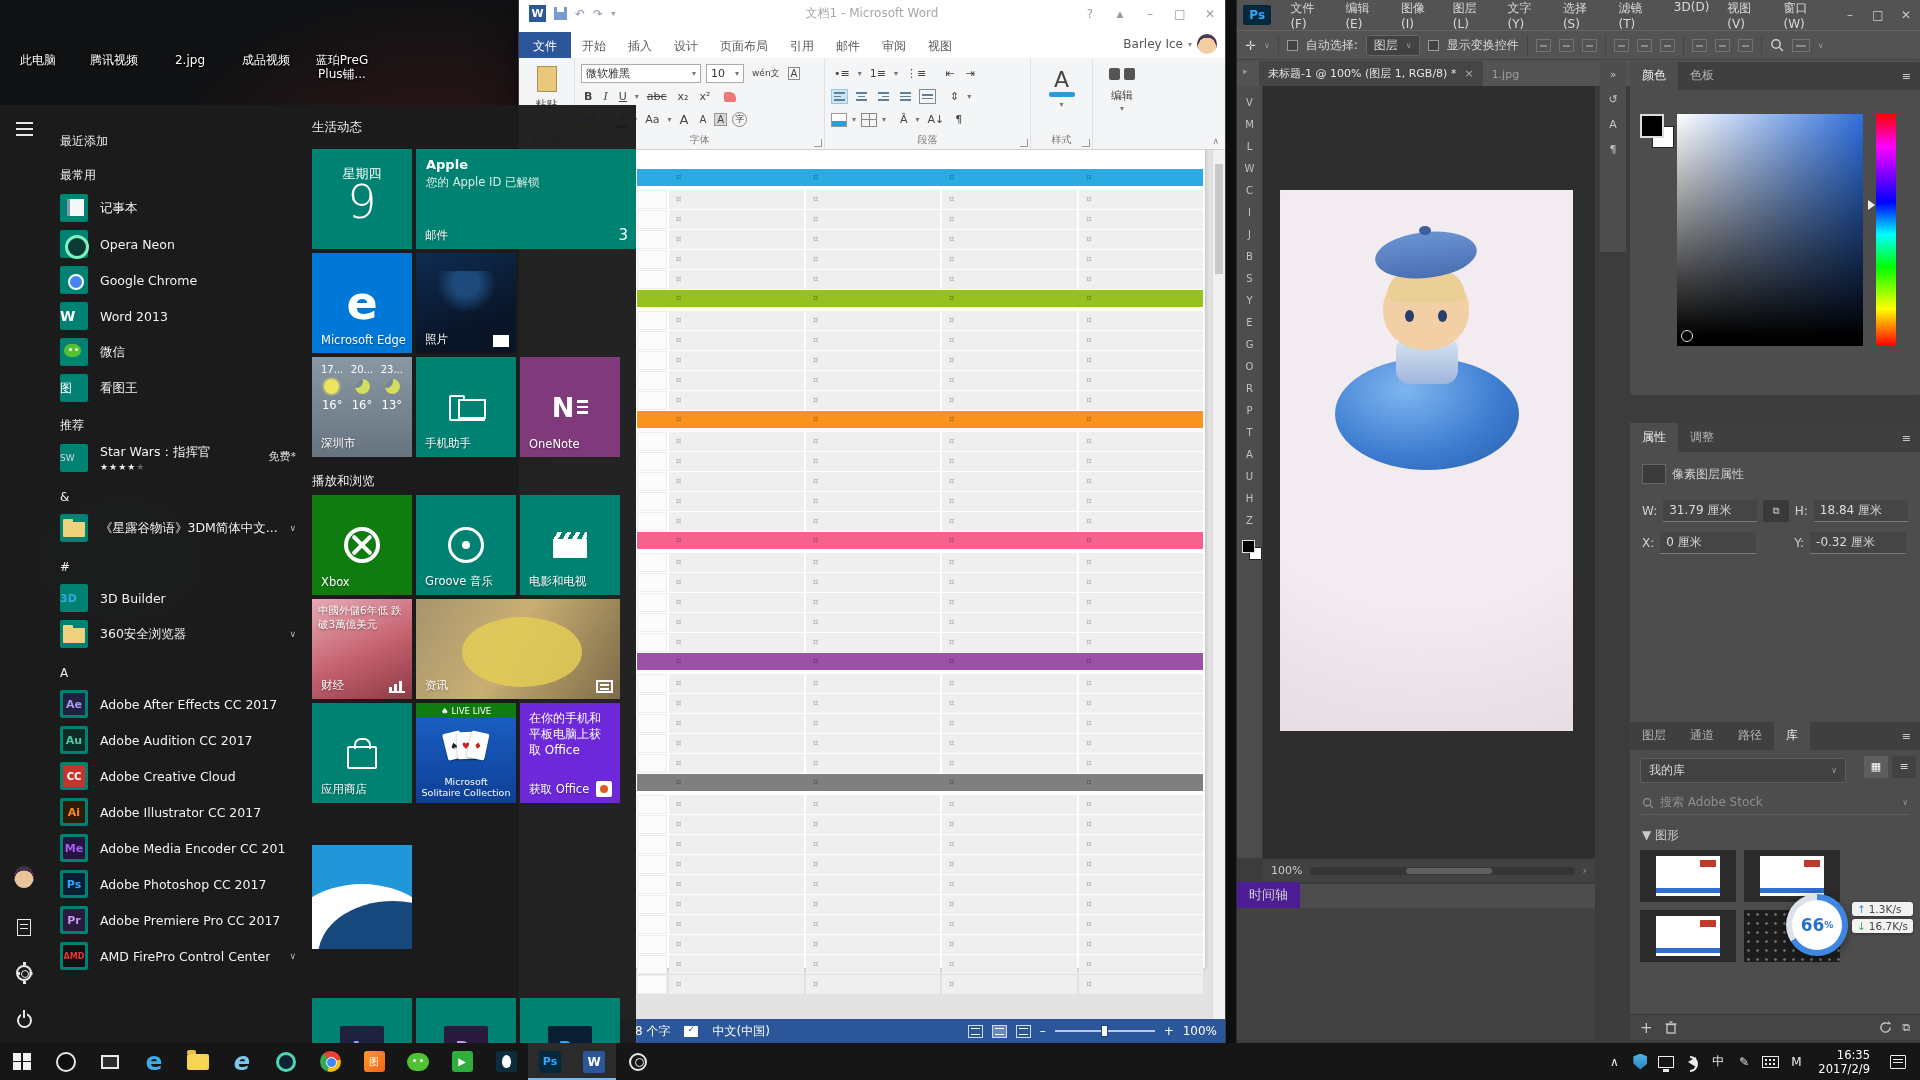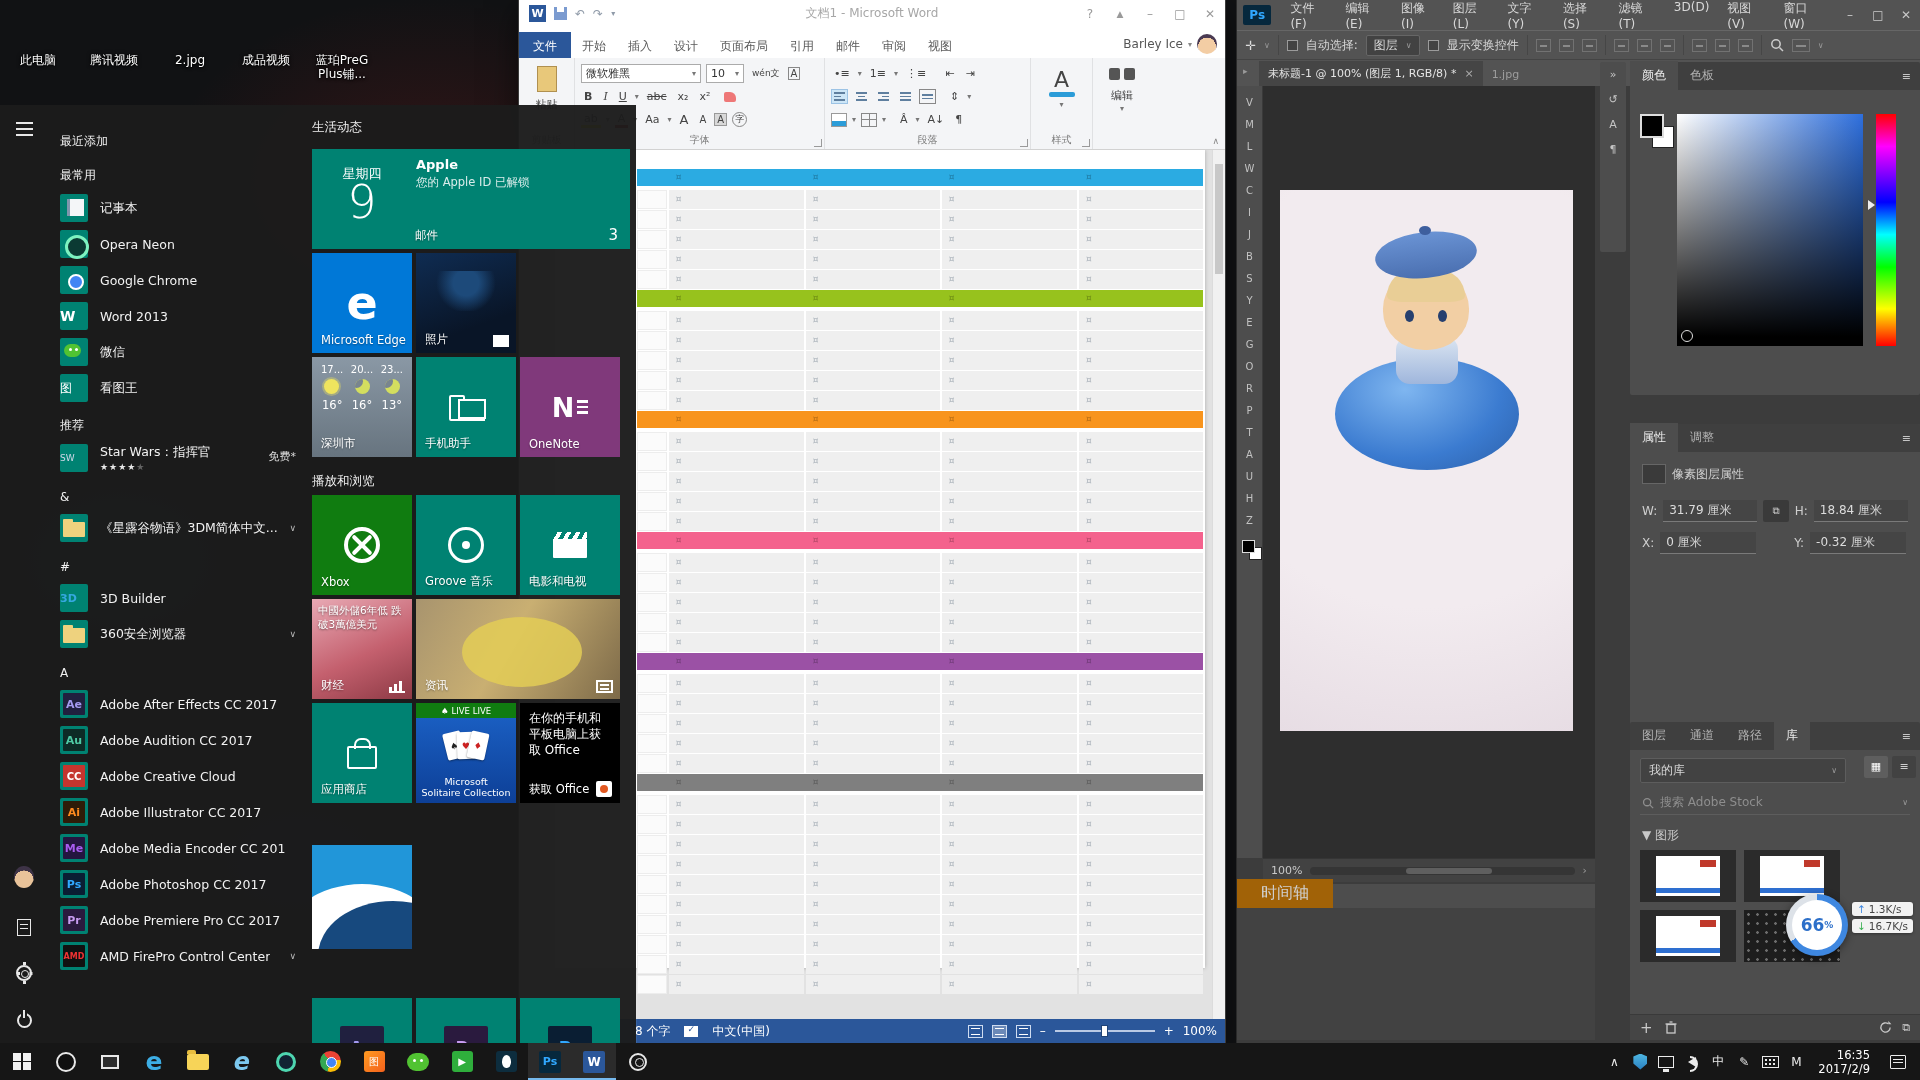--- a/index.html
+++ b/index.html
@@ -105,21 +105,21 @@
 .ps-swatch::after{content:"";position:absolute;right:-4px;bottom:-4px;width:11px;height:11px;background:#fff;border:1px solid #222}
 .ps-swatch::before{content:"";position:absolute;left:0;top:0;width:11px;height:11px;background:#000;border:1px solid #ddd;z-index:1}
 .ps-canvas{position:absolute;left:26px;top:86px;width:332px;height:772px;background:#2e2e2e;overflow:hidden}
 .ps-img{position:absolute;left:17px;top:104px;width:293px;height:541px;background:radial-gradient(circle at 50% 35%,#f2ebef 60%,#e7dde4)}
 .fig{position:absolute;border-radius:50%}
 .ps-cstatus{position:absolute;left:26px;top:858px;width:332px;height:24px;background:#424242;border-top:1px solid #353535;display:flex;align-items:center;font-size:11px;color:#c9c9c9;padding:0 8px;gap:8px}
 .hsb{flex:1;height:8px;background:#353535;border-radius:4px;position:relative}
 .hsb::before{content:"";position:absolute;left:96px;width:86px;top:1px;bottom:1px;background:#5f5f5f;border-radius:3px}
 .ps-timeline{position:absolute;left:0;top:884px;width:358px;height:156px;background:#424242}
 .ps-tl-head{height:24px;background:#4d4d4d;display:flex;align-items:flex-end}
-.ps-tl-tab{background:#a16207;font-size:16px;color:#d0d0d0;padding:4px 24px}
+.ps-tl-tab{background:#4c1d95;font-size:13px;color:#d0d0d0;padding:4px 12px}
 .ps-side{position:absolute;left:363px;top:62px;width:26px;height:190px;background:#4d4d4d;border-radius:2px;display:flex;flex-direction:column;align-items:center;gap:10px;padding-top:6px}
 .ps-side span{color:#c5c5c5;font-size:11px}
 .panel{position:absolute;left:393px;width:290px;background:#4d4d4d;border-radius:2px}
 .ptabs{height:28px;background:#3f3f3f;display:flex;align-items:flex-end;border-radius:2px 2px 0 0;position:relative}
 .ptab{padding:6px 12px;font-size:12px;color:#b2b2b2}
 .ptab.on{background:#4d4d4d;color:#ececec}
 .pmenu{position:absolute;right:8px;top:8px;color:#c5c5c5;font-size:11px;letter-spacing:1px}
 .grad{position:absolute;left:47px;top:52px;width:186px;height:232px;
  background:linear-gradient(to bottom,rgba(0,0,0,0),#000 96%),linear-gradient(to right,#fff,#2e6fdd);
  }
@@ -239,21 +239,21 @@
 .chart-ic i{width:3px;background:#fff;display:block}
 .news{background:linear-gradient(120deg,#a8946e,#c9af72 45%,#7d6a49)}
 .news::before{content:"";position:absolute;left:46px;top:18px;width:120px;height:70px;border-radius:50%;background:#e3cc56;opacity:.85}
 .paper-ic{position:absolute;right:7px;bottom:6px;width:17px;height:13px;border:2px solid #fff}
 .paper-ic::before{content:"";position:absolute;left:2px;top:2px;right:2px;height:1.5px;background:#fff;box-shadow:0 4px 0 #fff}
 .sol{background:linear-gradient(#1c63c8,#0d3f96)}
 .sol .xbl{position:absolute;left:0;right:0;top:0;height:15px;background:#107c10;font-size:8.5px;display:flex;align-items:center;justify-content:center;gap:3px}
 .sol .cards{position:absolute;left:0;right:0;top:21px;height:42px;display:flex;align-items:center;justify-content:center}
 .sol .cardt{width:18px;height:27px;background:#fff;border-radius:2px;margin:0 -3px;box-shadow:0 1px 2px rgba(0,0,0,.4);font-size:9px;display:flex;align-items:center;justify-content:center}
 .sol .nm{position:absolute;left:0;right:0;bottom:5px;text-align:center;font-size:9.5px;line-height:11px}
-.off{background:#000000}
+.off{background:#6d28d9}
 .off .txt{position:absolute;left:9px;top:7px;right:8px;font-size:12px;line-height:16px}
 .offlogo{position:absolute;right:8px;bottom:6px;width:16px;height:16px;background:#fff;border-radius:2px;display:flex;align-items:center;justify-content:center}
 .offlogo i{width:8px;height:8px;border-radius:50%;background:#e25922;display:block}
 .wave{background:#2196d9}
 .wave::before{content:"";position:absolute;left:-30px;bottom:-55px;width:160px;height:120px;border-radius:50%;background:#fff}
 .wave::after{content:"";position:absolute;left:6px;bottom:-62px;width:150px;height:110px;border-radius:50%;background:#17497e}
 .adtile{position:relative}
 .adtile .sub44{width:44px;height:44px;display:flex;align-items:center;justify-content:center;font-size:17px;font-weight:bold;border-radius:2px}
 .k-aet .sub44{background:#20203f;color:#a49af0}
 .k-prt .sub44{background:#2a1a3e;color:#c79bf0}
@@ -1608,21 +1608,21 @@
         </div>
       </div>
 
     <div class="tiles">
       <div class="tgh" style="left:6px;top:14px">生活动态</div>
 
       <div class="tile teal" style="left:6px;top:44px;width:100px;height:100px">
         <div class="cal-week">星期四</div>
         <div class="cal-day">9</div>
       </div>
-      <div class="tile teal" style="left:100px;top:44px;width:224px;height:100px">
+      <div class="tile teal" style="left:110px;top:44px;width:224px;height:100px">
         <div class="mail-t">Apple</div>
         <div class="mail-s">您的 Apple ID 已解锁</div>
         <div class="tlabel">邮件</div>
         <div class="mail-c">3</div>
       </div>
 
       <div class="tile" style="left:6px;top:148px;width:100px;height:100px;background:#0078d7">
         <div class="cwrap">
             <span class="edge-e">e</span>
           </div>

